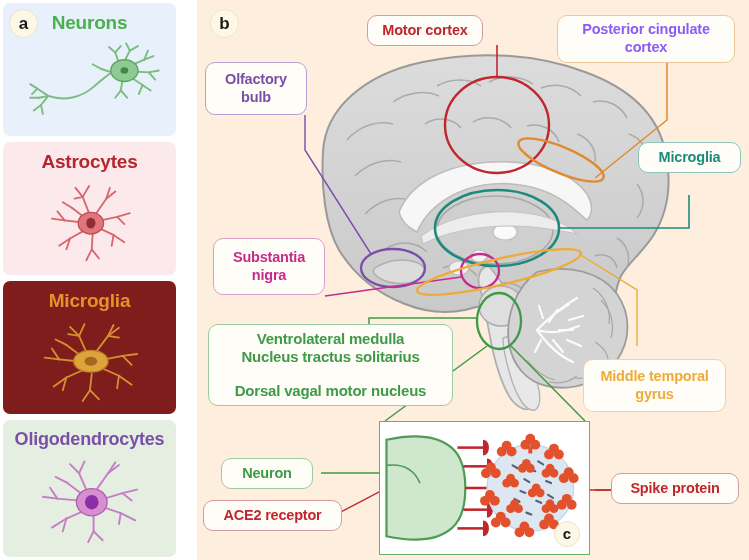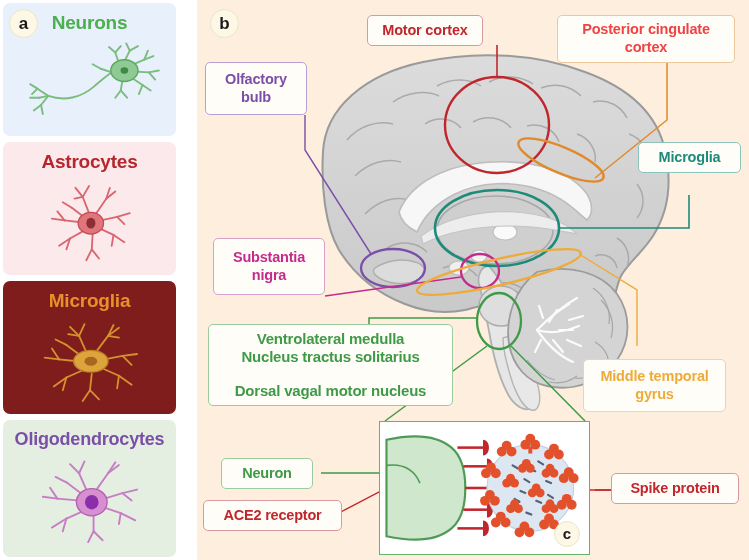--- a/index.html
+++ b/index.html
@@ -65,21 +65,21 @@
     line-height: 27px;
     text-align: center;
     font-family: "Liberation Sans", sans-serif;
   }
 
   
   .label-box {
     position: absolute;
     background: #fffdf8;
     border: 1.4px solid;
-    border-radius: 5px;
+    border-radius: 10px;
     font-weight: bold;
     font-size: 14.5px;
     line-height: 1.18;
     text-align: center;
     box-sizing: border-box;
     display: flex;
     align-items: center;
     justify-content: center;
     padding: 3px 7px;
     letter-spacing: -0.2px;
@@ -446,21 +446,21 @@
       <path d="M138 515 L186 490 L250 490" stroke="#c0272d" stroke-width="1.4" fill="none"></path>
 
       <path d="M398 490 L418 490" stroke="#c0272d" stroke-width="1.4" fill="none"></path>
       <path d="M340 490 L418 490" stroke="#c0272d" stroke-width="1.4" fill="none"></path>
     </svg>
 
     <div class="label-box" style="left:170px;top:15px;width:116px;height:31px;border-color:#d99a9d;color:#c0272d;">
       <span>Motor cortex</span>
     </div>
 
-    <div class="label-box multiline" style="left:360px;top:15px;width:178px;height:48px;border-color:#eec79a;color:#ef4444;">
+    <div class="label-box multiline" style="left:360px;top:15px;width:178px;height:48px;border-color:#eec79a;color:#8b5cf6;">
       <span>Posterior cingulate cortex</span>
     </div>
 
     <div class="label-box multiline" style="left:8px;top:62px;width:102px;height:53px;border-color:#b9a0d4;color:#7b4fa8;">
       <span>Olfactory bulb</span>
     </div>
 
     <div class="label-box" style="left:441px;top:142px;width:103px;height:31px;border-color:#8cc4bb;color:#1e8a7a;">
       <span>Microglia</span>
     </div>

